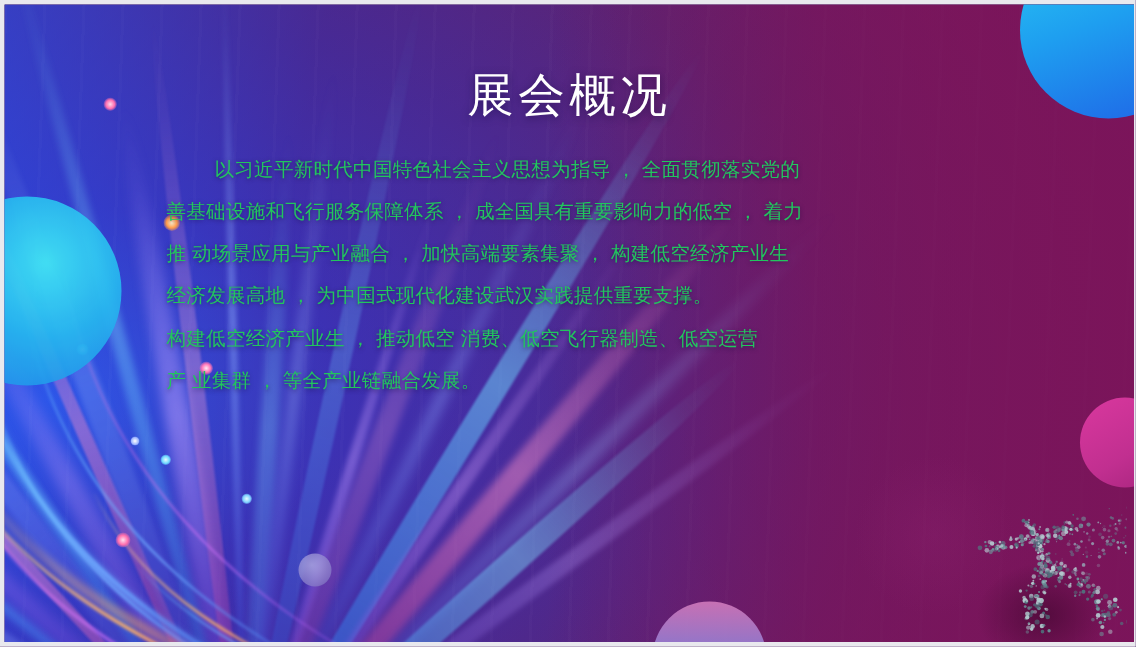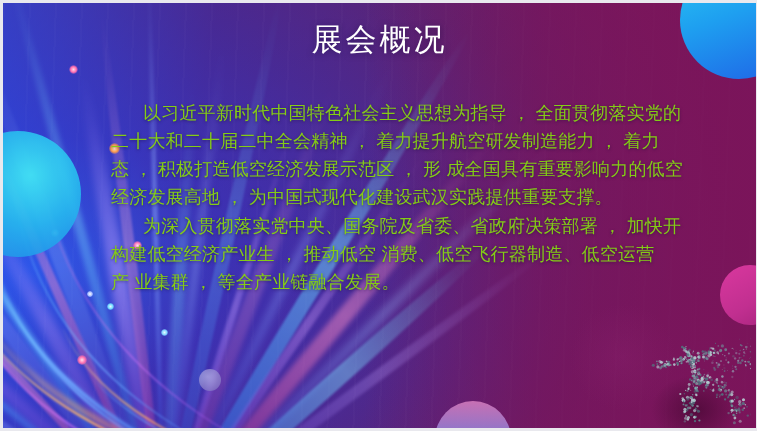--- a/index.html
+++ b/index.html
@@ -91,36 +91,36 @@
     background:radial-gradient(circle,rgba(150,40,120,.22) 0%,rgba(150,40,120,0) 70%);
   }
 
   
   .runner{position:absolute;left:636px;top:330px;width:112px;height:96px;opacity:.85;}
 
   
   .content{position:absolute;inset:0;}
 
   .title{
-    position:absolute;top:16px;left:0;right:0;
+    position:absolute;top:40px;left:0;right:0;
     text-align:center;
     font-family:Liberation Sans, sans-serif;
     font-size:31px;
     letter-spacing:3px;
     color:#ffffff;
     text-shadow:0 1px 6px rgba(20,10,60,.55);
   }
 
   .body-text{
     position:absolute;
     left:108px;top:96px;width:536px;
     font-family:"Liberation Sans","DejaVu Sans",sans-serif;
-    font-size:18px;
+    font-size:13px;
     line-height:28px;
-    color:#84cc16;
+    color:#22c55e;
     letter-spacing:.2px;
     text-shadow:0 1px 3px rgba(30,10,60,.55);
   }
   .para{margin:0;}
   .para + .para{margin-top:1px;}
   .para-line{display:block;white-space:nowrap;}
   .indent{padding-left:32px;}
 </style>
 </head>
 <body>
@@ -722,25 +722,24 @@
       <circle cx="94.7" cy="16.0" r="0.43" fill="#9fd8d6" opacity="0.64"></circle>
     </svg>
 
   <div class="content">
 
     <div class="title">展会概况</div>
 
     <div class="body-text" id="body">
         <div class="para">
           <span class="para-line indent">以习近平新时代中国特色社会主义思想为指导 ， 全面贯彻落实党的</span>
-          <span class="para-line">二十大和二十届二中全会精神 ， 着力提升航空研发制造能力 ， 着力</span>
-          <span class="para-line">态 ， 积极打造低空经济发展示范区 ， 形 成全国具有重要影响力的低空</span>
+          <span class="para-line">善基础设施和飞行服务保障体系 ， 成全国具有重要影响力的低空 ， 着力</span>
+          <span class="para-line">推 动场景应用与产业融合 ， 加快高端要素集聚 ， 构建低空经济产业生</span>
           <span class="para-line">经济发展高地 ， 为中国式现代化建设武汉实践提供重要支撑。</span>
         </div>
         <div class="para">
-          <span class="para-line indent">为深入贯彻落实党中央、国务院及省委、省政府决策部署 ， 加快开</span>
           <span class="para-line">构建低空经济产业生 ， 推动低空 消费、低空飞行器制造、低空运营</span>
           <span class="para-line">产 业集群 ， 等全产业链融合发展。</span>
         </div>
       </div>
 
   </div>
 </div>
 
 </body></html>

